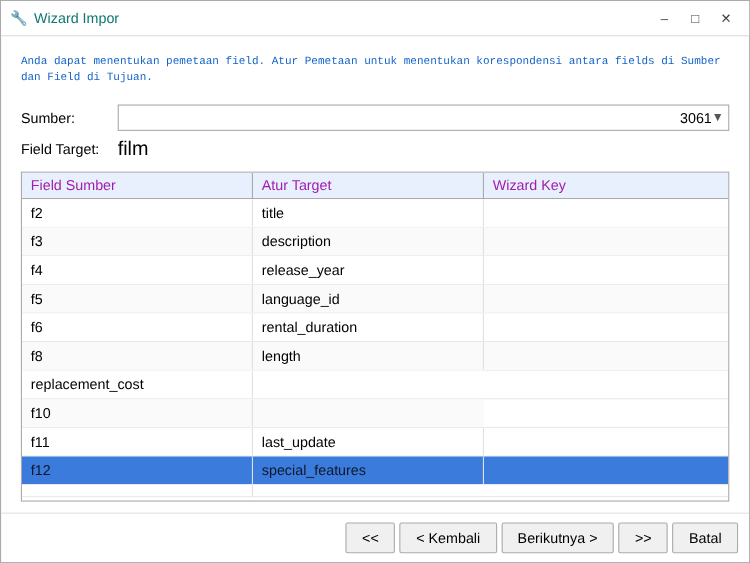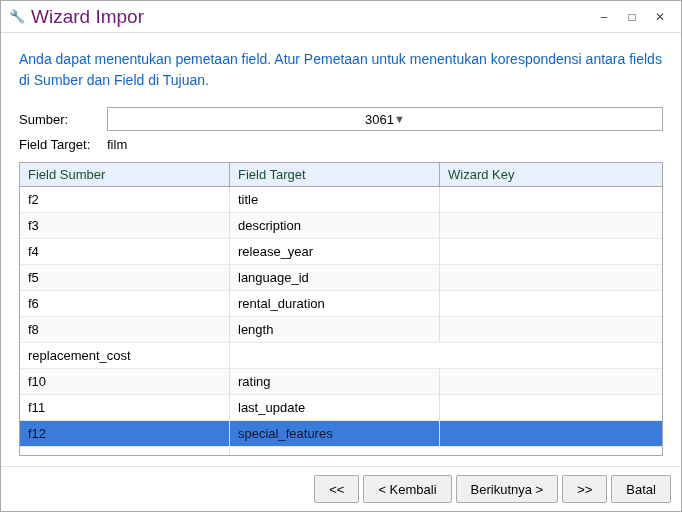--- a/index.html
+++ b/index.html
@@ -32,22 +32,22 @@
       gap: 6px;
       height: 32px;
     }
     .title-bar-icon {
       width: 16px;
       height: 16px;
       flex-shrink: 0;
     }
     .title-bar-text {
       flex: 1;
-      font-size: 19px;
-      color: #701a75;
+      font-size: 13px;
+      color: #0f766e;
     }
     .title-bar-controls {
       display: flex;
       gap: 2px;
     }
     .title-bar-btn {
       width: 26px;
       height: 22px;
       border: none;
       background: none;
@@ -61,23 +61,24 @@
 
     .content {
       flex: 1;
       display: flex;
       flex-direction: column;
       padding: 16px 18px 10px 18px;
       overflow: hidden;
     }
     .description {
       color: #1464c8;
-      font-size: 14px;
+      font-size: 10px;
       line-height: 1.5;
       margin-bottom: 16px;
+      font-family: Liberation Mono, monospace;
     }
     .form-row {
       display: flex;
       align-items: center;
       margin-bottom: 6px;
       gap: 8px;
     }
     .form-label {
       width: 80px;
       color: #000;
@@ -87,29 +88,29 @@
     .form-select {
       flex: 1;
       height: 24px;
       border: 1px solid #aaa;
       background: #fff;
       padding: 0 4px;
       font-size: 13px;
       cursor: pointer;
       display: flex;
       align-items: center;
-      justify-content: center;
+      justify-content: flex-end;
       position: relative;
     }
     .form-select-arrow {
       font-size: 11px;
       color: #555;
     }
     .form-value {
-      font-size: 13px;
+      font-size: 18px;
       color: #000;
     }
 
     .table-container {
       flex: 1;
       border: 1px solid #aaa;
       overflow: hidden;
       display: flex;
       flex-direction: column;
       margin-top: 4px;
@@ -117,21 +118,21 @@
     .table-header {
       display: grid;
       grid-template-columns: 210px 210px 1fr;
       background: #e8f0fd;
       border-bottom: 1px solid #aaa;
       flex-shrink: 0;
     }
     .th {
       padding: 4px 8px;
       font-size: 13px;
-      color: #14532d;
+      color: #a21caf;
       border-right: 1px solid #aaa;
     }
     .th:last-child { border-right: none; }
     .table-body {
       flex: 1;
       overflow-y: auto;
       position: relative;
     }
     .table-body::-webkit-scrollbar { width: 12px; }
     .table-body::-webkit-scrollbar-track { background: #f0f0f0; }
@@ -211,21 +212,21 @@
     </div>
 
     <div class="form-row">
       <span class="form-label">Field Target:</span>
       <span class="form-value">film</span>
     </div>
 
     <div class="table-container">
       <div class="table-header">
         <div class="th">Field Sumber</div>
-        <div class="th">Field Target</div>
+        <div class="th">Atur Target</div>
         <div class="th">Wizard Key</div>
       </div>
       <div class="table-body" id="table-body">
       <div class="table-row">
             <div class="td">f2</div>
             <div class="td">title</div>
             <div class="td"></div>
           </div>
           <div class="table-row">
             <div class="td">f3</div>
@@ -251,21 +252,20 @@
             <div class="td">f8</div>
             <div class="td">length</div>
             <div class="td"></div>
           </div>
           <div class="table-row">
             <div class="td">replacement_cost</div>
             <div class="td"></div>
           </div>
           <div class="table-row">
             <div class="td">f10</div>
-            <div class="td">rating</div>
             <div class="td"></div>
           </div>
           <div class="table-row">
             <div class="td">f11</div>
             <div class="td">last_update</div>
             <div class="td"></div>
           </div>
           <div class="table-row selected">
             <div class="td">f12</div>
             <div class="td">special_features</div>

